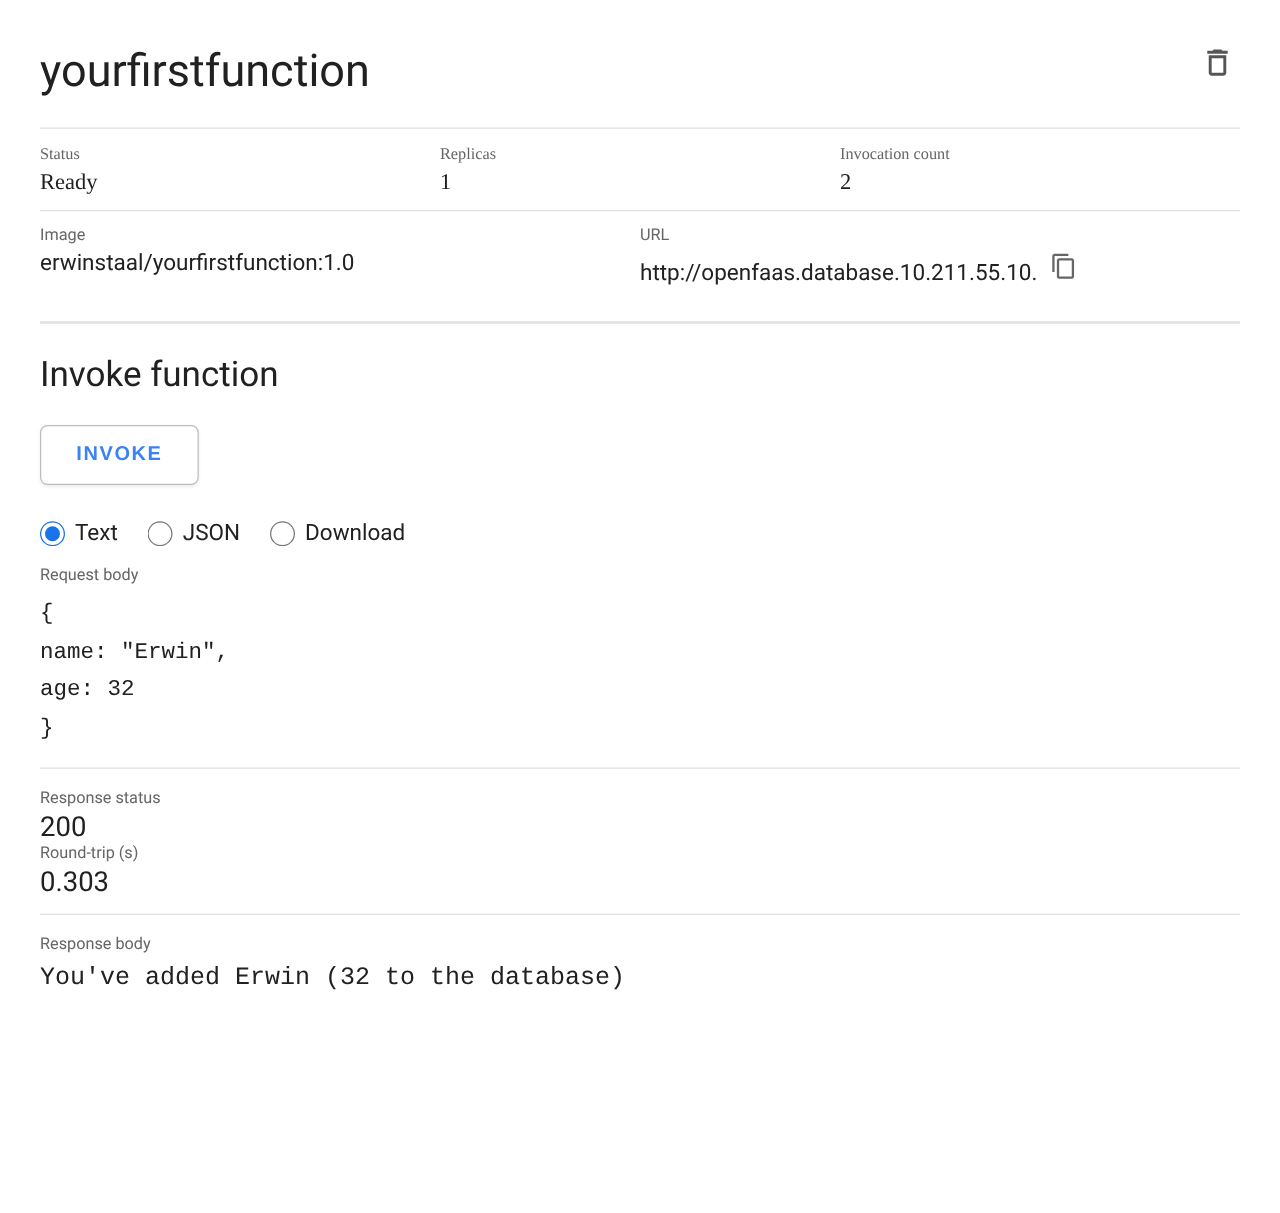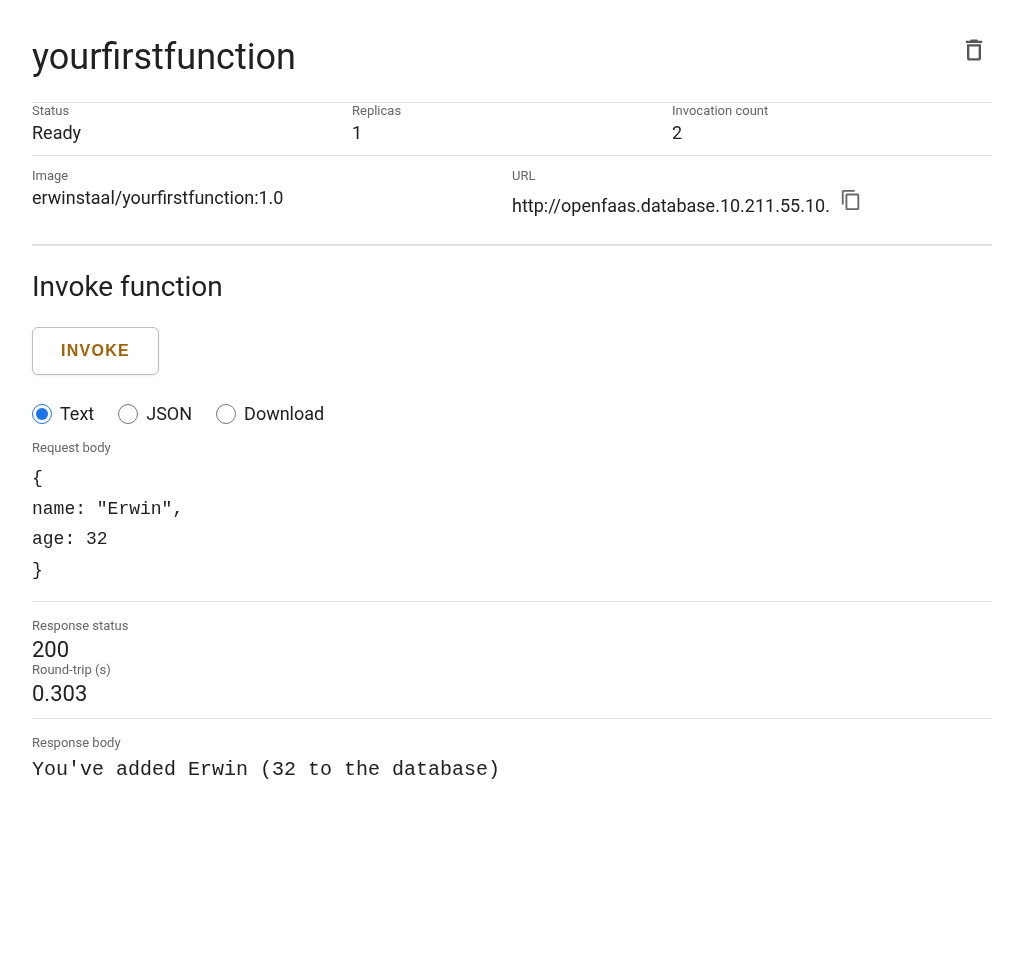--- a/index.html
+++ b/index.html
@@ -43,22 +43,23 @@
     .delete-icon-btn svg {
       width: 28px;
       height: 28px;
       fill: #555;
     }
 
     .info-grid {
       display: grid;
       grid-template-columns: 1fr 1fr 1fr;
       border-top: 1px solid #e0e0e0;
-      padding-top: 0;
+      padding-top: 12px;
       padding-bottom: 12px;
+      font-family: Liberation Serif, serif;
     }
 
     .info-grid-wide {
       display: grid;
       grid-template-columns: 1fr 1fr;
       border-top: 1px solid #e0e0e0;
       padding-top: 12px;
       padding-bottom: 12px;
     }
 
@@ -122,21 +123,21 @@
     }
 
     .invoke-btn {
       background: #fff;
       border: 1px solid #bdbdbd;
       border-radius: 6px;
       padding: 14px 28px;
       font-size: 16px;
       font-weight: 700;
       letter-spacing: 0.08em;
-      color: #a16207;
+      color: #3b82f6;
       cursor: pointer;
       margin-bottom: 28px;
       box-shadow: 0 1px 3px rgba(0,0,0,0.08);
     }
 
     .radio-group {
       display: flex;
       align-items: center;
       gap: 24px;
       margin-bottom: 16px;

